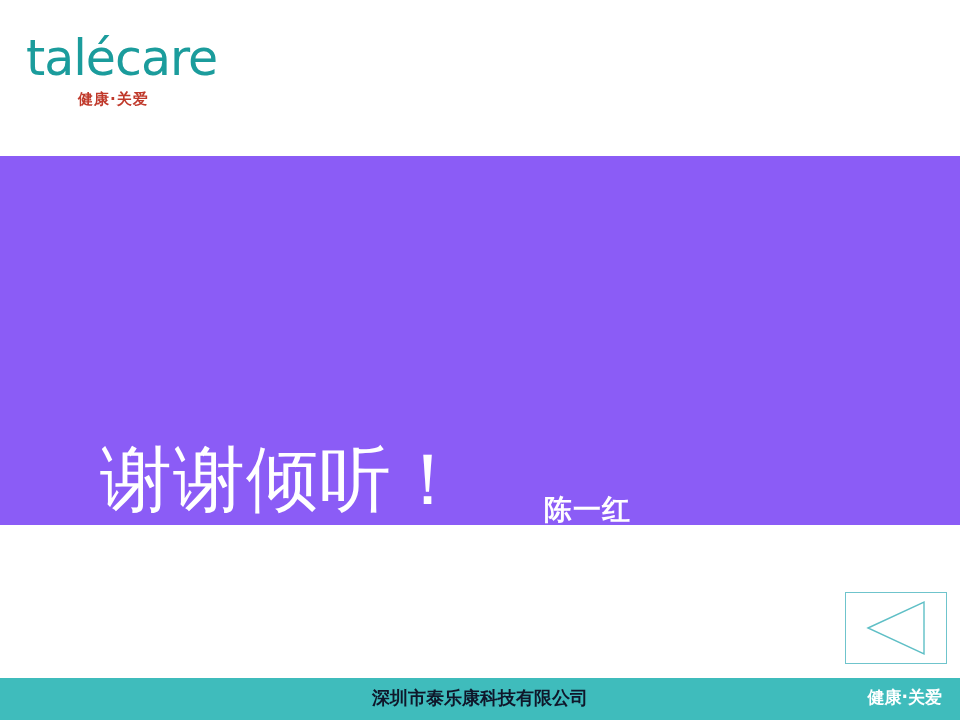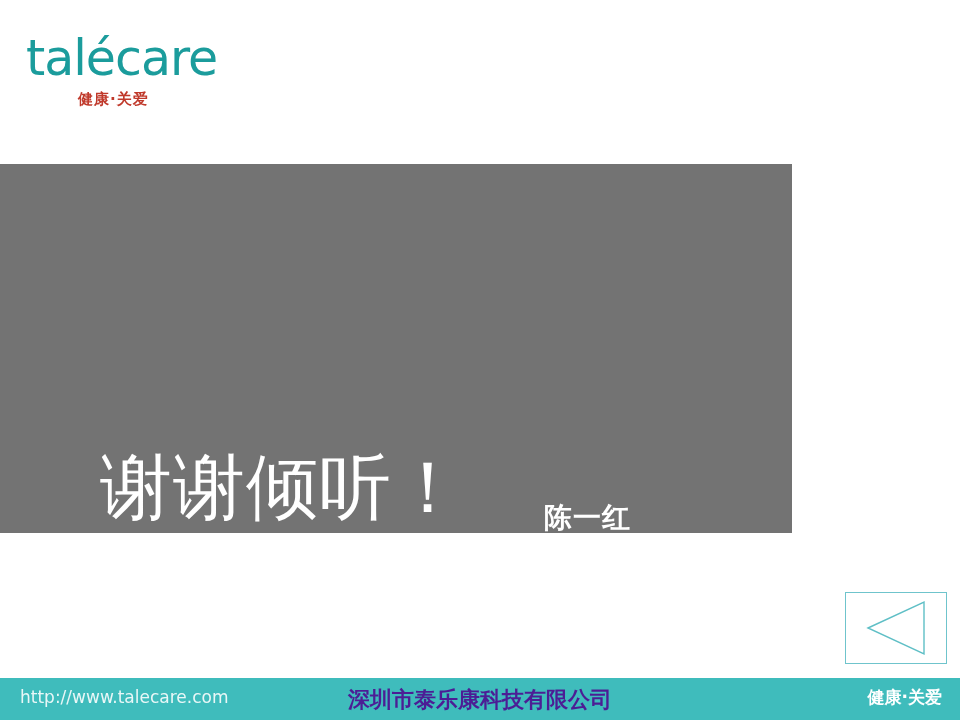--- a/index.html
+++ b/index.html
@@ -46,24 +46,24 @@
     color: #C0392B;
     letter-spacing: 1px;
     line-height: 1;
     white-space: nowrap;
   }
 
   
   #teal-band {
     position: absolute;
     left: 0;
-    top: 164px;
-    width: 792px;
+    top: 156px;
+    width: 960px;
     height: 369px;
-    background: #737373;
+    background: #8b5cf6;
   }
   #main-title {
     position: absolute;
     left: 100px;
     top: 284px;
     font-family: "DejaVu Sans", sans-serif;
     font-size: 72px;
     font-weight: 500;
     color: #FFFFFF;
     line-height: 1.1;
@@ -122,23 +122,23 @@
     white-space: nowrap;
     text-decoration: none;
   }
   #footer-company {
     position: absolute;
     left: 0;
     right: 0;
     top: 11px;
     text-align: center;
     font-family: "DejaVu Sans", sans-serif;
-    font-size: 22px;
+    font-size: 18px;
     font-weight: bold;
-    color: #4c1d95;
+    color: #0f172a;
     line-height: 1;
     white-space: nowrap;
   }
   #footer-slogan {
     position: absolute;
     right: 18px;
     top: 11px;
     font-family: "DejaVu Sans", sans-serif;
     font-size: 17px;
     font-weight: bold;
@@ -164,18 +164,17 @@
 
   <div id="back-button">
     <span>
       <svg width="62" height="56" viewBox="0 0 62 56" aria-hidden="true">
         <polygon points="3,28 59,2 59,54" fill="none" stroke="#5FBFC6" stroke-width="1.4"></polygon>
       </svg>
     </span>
   </div>
 
   <div id="footer-bar">
-    <a id="footer-url" href="#">http://www.talecare.com</a>
     <div id="footer-company">深圳市泰乐康科技有限公司</div>
     <div id="footer-slogan">健康·关爱</div>
   </div>
 
 </div>
 
 </body></html>

